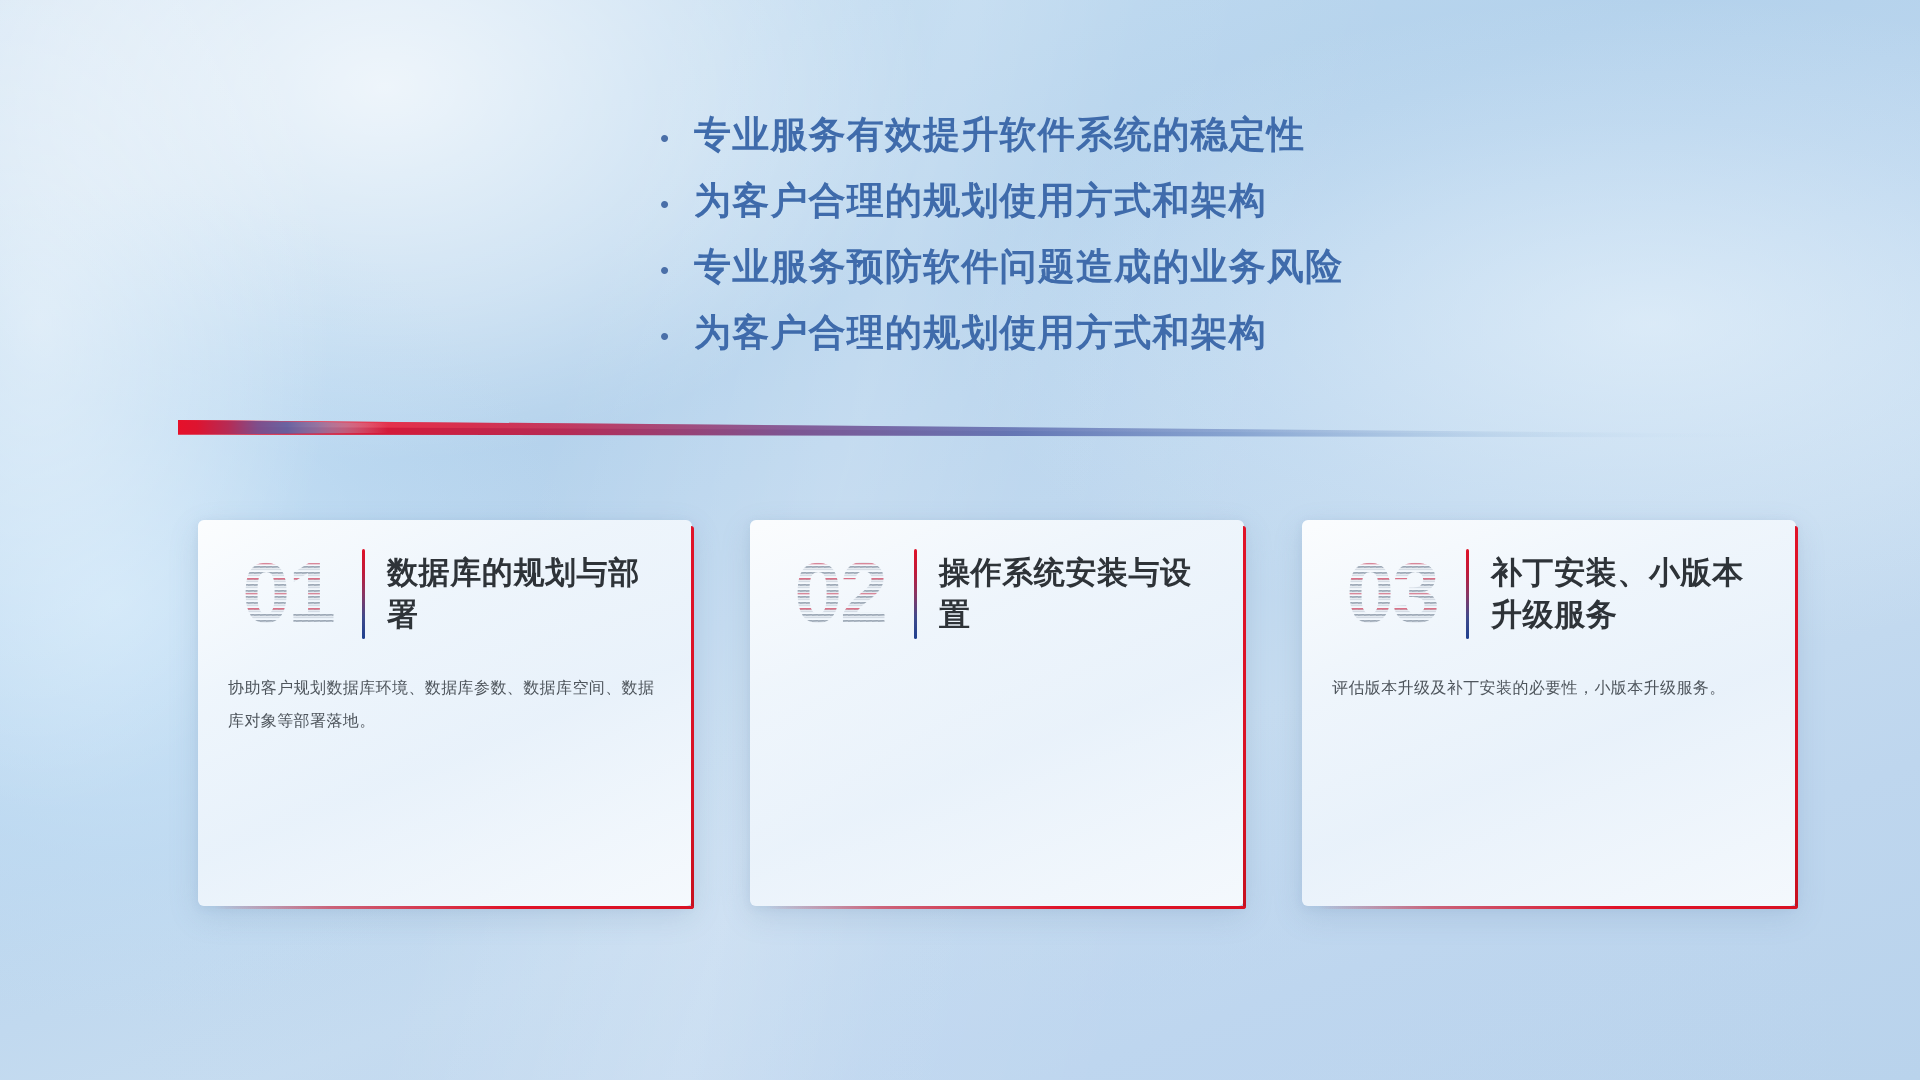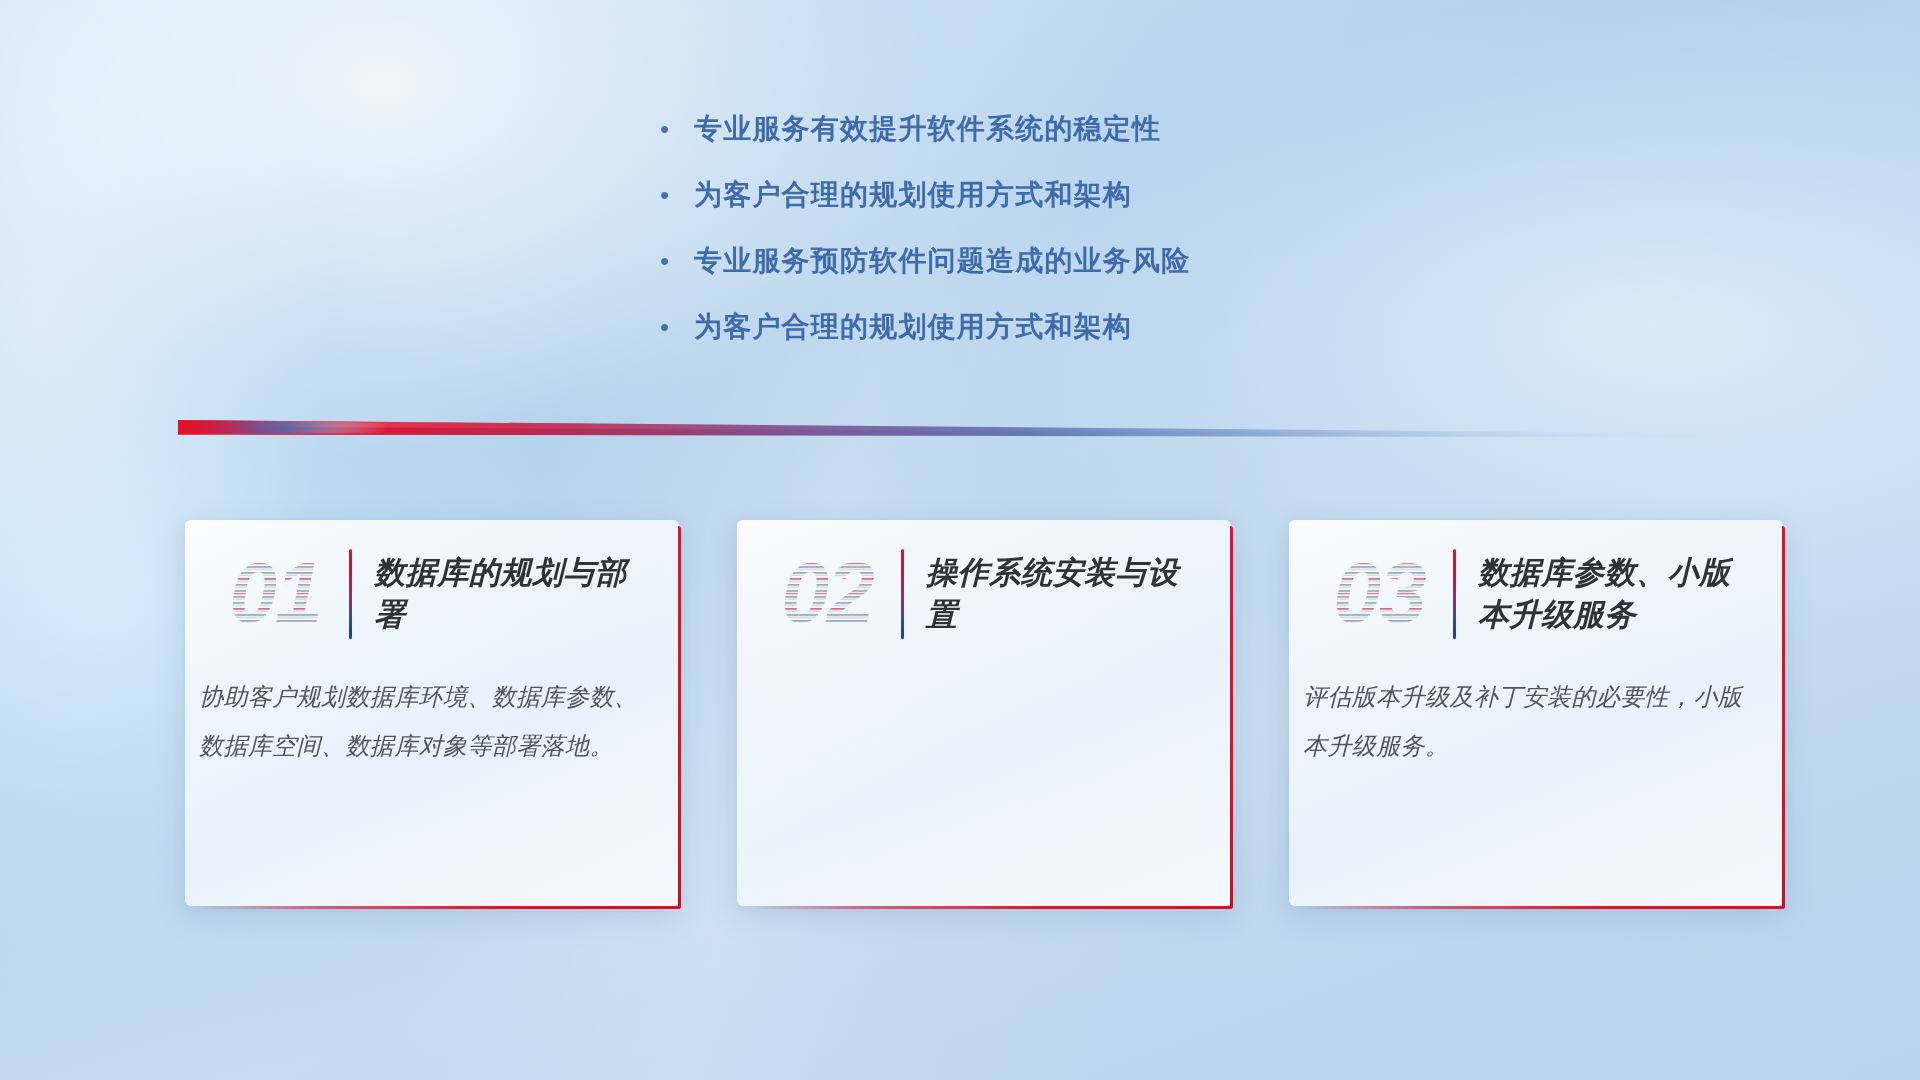--- a/index.html
+++ b/index.html
@@ -86,43 +86,42 @@
   }
   .bullet-dot {
     width:34px;
     flex:0 0 34px;
     color:#4a6fa8;
     font-size:26px;
     line-height:1;
     text-align:left;
   }
   .bullet-text {
-    font-size:28px;
+    font-size:37px;
     font-weight:700;
     color:#3f6bab;
     letter-spacing:1.2px;
     white-space:nowrap;
   }
 
   
   #divider-wrap {
     position:absolute;
     left:178px; top:418px;
     width:1610px; height:34px;
   }
   #divider-wrap svg { display:block; width:100%; height:100%; }
 
   
   #cards {
     position:absolute;
-    left:185px; top:520px;
+    left:198px; top:520px;
     width:1600px; height:400px;
     display:flex;
     gap:58px;
-    font-style:italic;
   }
   .card {
     position:relative;
     width:494px;
     height:386px;
     border-radius:6px;
     background:
       linear-gradient(158deg,
         rgba(255,255,255,0.93) 0%,
         rgba(243,248,253,0.90) 30%,
@@ -180,22 +179,22 @@
   .card-title {
     flex:1 1 auto;
     font-size:31px;
     font-weight:600;
     line-height:1.36;
     color:#2e3338;
     letter-spacing:0.6px;
     text-align:left;
   }
   .card-body {
-    padding:4px 34px 0 14px;
-    font-size:24px;
+    padding:4px 34px 0 30px;
+    font-size:16px;
     line-height:2.05;
     color:#4e555c;
     letter-spacing:0.4px;
   }
 </style>
 </head>
 <body>
 
 <div id="slide">
 
@@ -326,19 +325,19 @@
                 <text x="64" y="80" text-anchor="middle" font-family="'Liberation Sans','DejaVu Sans',sans-serif" font-size="86" font-weight="700" fill="#fff" letter-spacing="-2">03</text>
               </mask>
             </defs>
             <g mask="url(#mask3)">
               <rect x="0" y="0" width="128" height="104" fill="url(#stripes1)"></rect>
               <rect x="0" y="0" width="128" height="104" fill="url(#stripesRed1)"></rect>
             </g>
           </svg>
         </div>
         <span class="card-rule"></span>
-        <div class="card-title">数据库参数、小版本升级服务</div>
+        <div class="card-title">补丁安装、小版本升级服务</div>
       </div>
       <div class="card-body">评估版本升级及补丁安装的必要性，小版本升级服务。</div>
     </div>
 
   </div>
 </div>
 
 </body></html>

